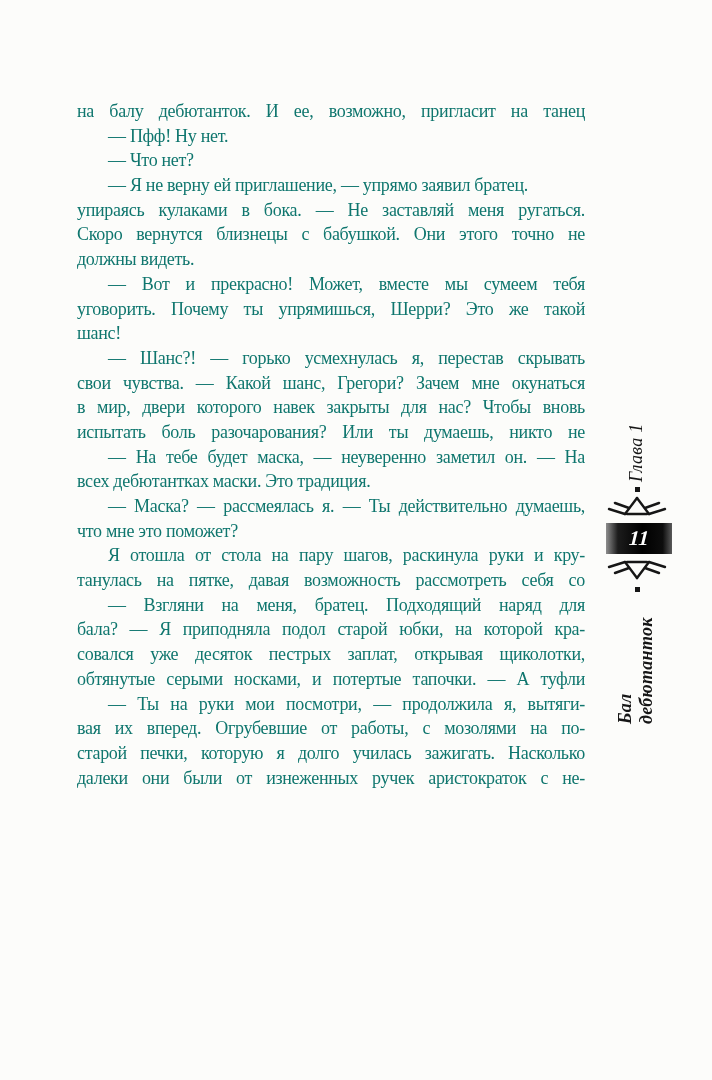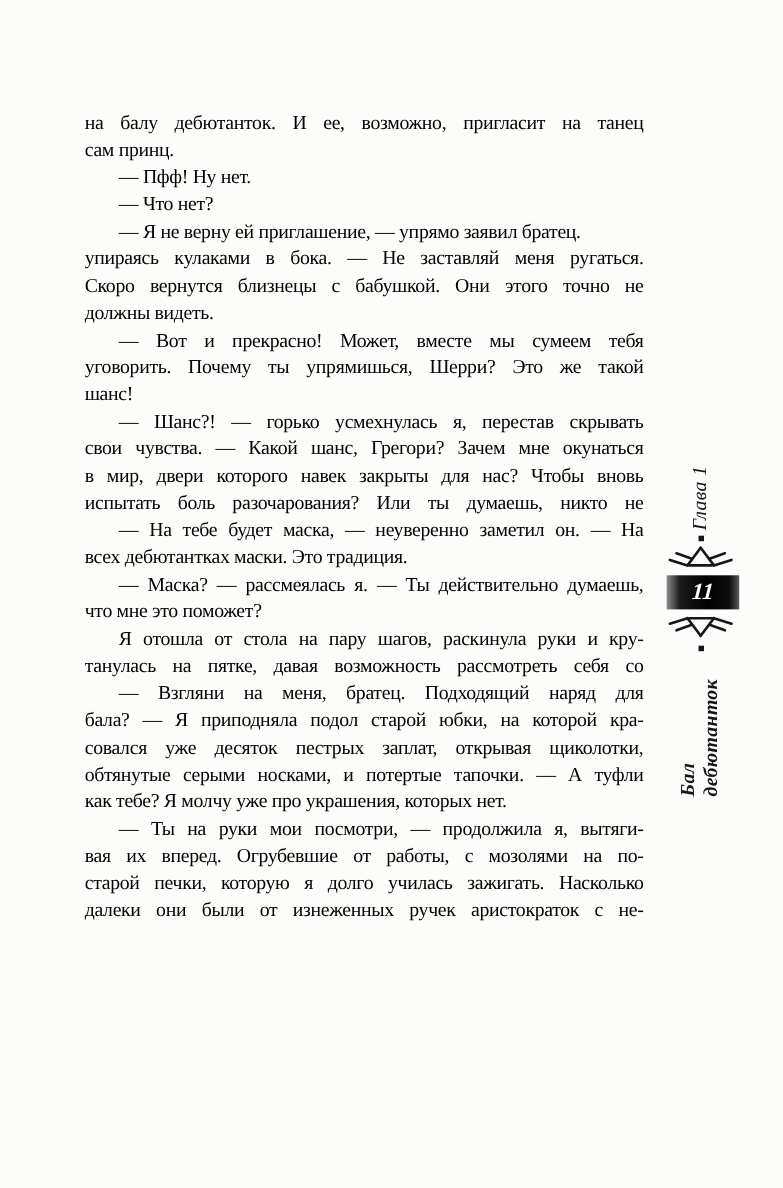--- a/index.html
+++ b/index.html
@@ -85,23 +85,22 @@
     font-size: 21px;
     line-height: 1;
     transform: skewX(-4deg);
   }
 </style>
 </head>
 <body>
 
 <div class="page" style="background: rgb(252, 252, 250);">
 
-  <main class="text-block" style="color: #000000;">
+  <main class="text-block" style="color: #0f766e;">
       <div class="line">на балу дебютанток. И ее, возможно, пригласит на танец</div>
-      <div class="line end">сам принц.</div>
       <div class="line indent end">— Пфф! Ну нет.</div>
       <div class="line indent end">— Что нет?</div>
       <div class="line indent end">— Я не верну ей приглашение, — упрямо заявил братец.</div>
       <div class="line">упираясь кулаками в бока. — Не заставляй меня ругаться.</div>
       <div class="line">Скоро вернутся близнецы с бабушкой. Они этого точно не</div>
       <div class="line end">должны видеть.</div>
       <div class="line indent">— Вот и прекрасно! Может, вместе мы сумеем тебя</div>
       <div class="line">уговорить. Почему ты упрямишься, Шерри? Это же такой</div>
       <div class="line end">шанс!</div>
       <div class="line indent">— Шанс?! — горько усмехнулась я, перестав скрывать</div>
@@ -111,21 +110,20 @@
       <div class="line indent">— На тебе будет маска, — неуверенно заметил он. — На</div>
       <div class="line end">всех дебютантках маски. Это традиция.</div>
       <div class="line indent">— Маска? — рассмеялась я. — Ты действительно думаешь,</div>
       <div class="line end">что мне это поможет?</div>
       <div class="line indent">Я отошла от стола на пару шагов, раскинула руки и кру-</div>
       <div class="line">танулась на пятке, давая возможность рассмотреть себя со</div>
       <div class="line indent">— Взгляни на меня, братец. Подходящий наряд для</div>
       <div class="line">бала? — Я приподняла подол старой юбки, на которой кра-</div>
       <div class="line">совался уже десяток пестрых заплат, открывая щиколотки,</div>
       <div class="line">обтянутые серыми носками, и потертые тапочки. — А туфли</div>
-      <div class="line end">как тебе? Я молчу уже про украшения, которых нет.</div>
       <div class="line indent">— Ты на руки мои посмотри, — продолжила я, вытяги-</div>
       <div class="line">вая их вперед. Огрубевшие от работы, с мозолями на по-</div>
       <div class="line">старой печки, которую я долго училась зажигать. Насколько</div>
       <div class="line">далеки они были от изнеженных ручек аристократок с не-</div>
     </main>
 
   <aside>
 
     <div class="vtext chapter-label">Глава 1</div>
 

